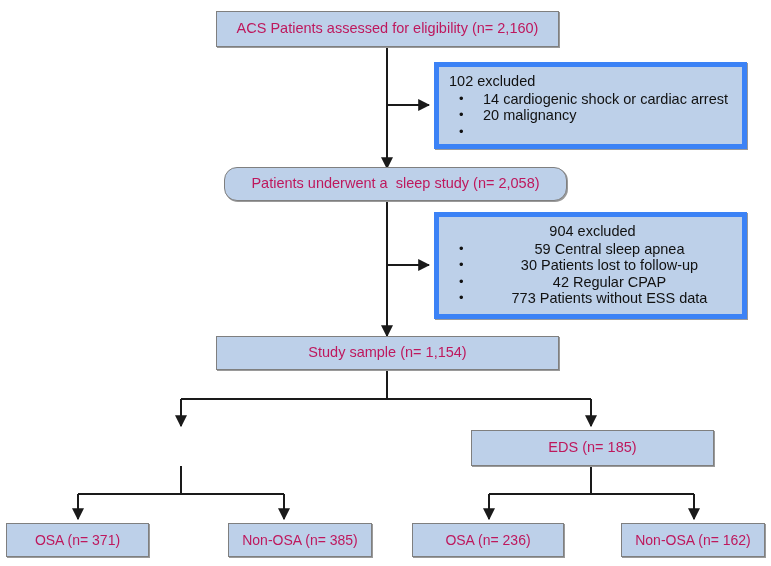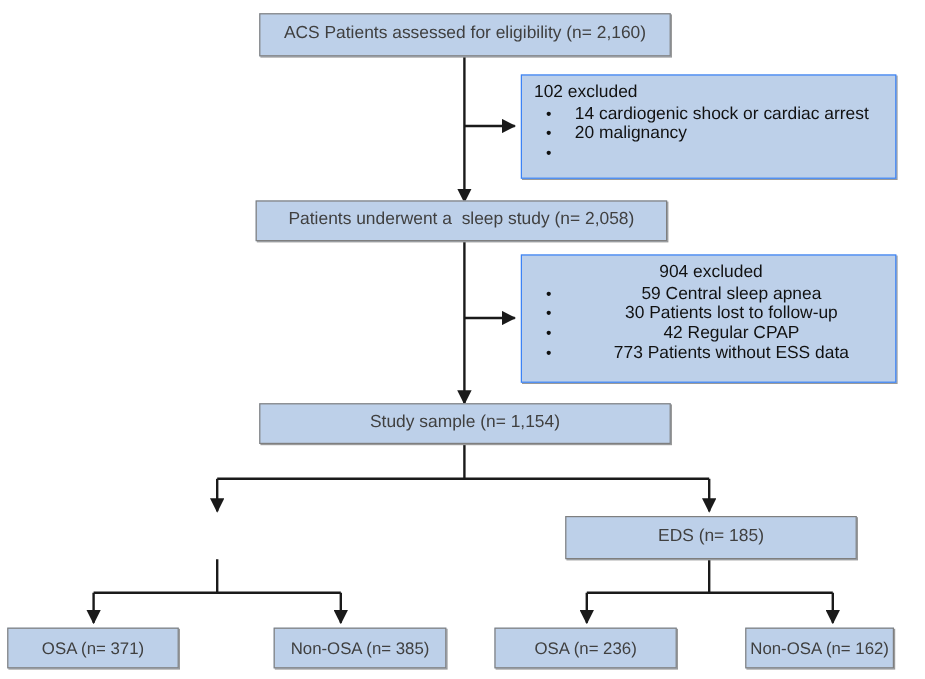--- a/index.html
+++ b/index.html
@@ -19,34 +19,34 @@
   }
   .node {
     position: absolute;
     box-sizing: border-box;
     background: #bdd0e9;
     border: 1px solid #7f7f7f;
     box-shadow: 1px 1px 0 0 #9a9a9a;
     display: flex;
     align-items: center;
     justify-content: center;
-    color: #404040;
+    color: #be185d;
     font-size: 14.5px;
     line-height: 1.2;
     text-align: center;
     white-space: pre;
   }
   .node.small {
     font-size: 14px;
   }
   .excl {
     position: absolute;
     box-sizing: border-box;
     background: #bdd0e9;
-    border: 1px solid #3b82f6;
+    border: 5px solid #3b82f6;
     box-shadow: 1px 1px 0 0 #9a9a9a;
     color: #111111;
     font-size: 14.5px;
     line-height: 1.0;
     padding: 7px 6px 6px 10px;
     text-align: left;
   }
   .excl-title {
     display: block;
     margin-bottom: 3px;
@@ -120,21 +120,21 @@
 
   <div class="excl" style="left:434px; top:62px; width:313px; height:87px;">
     <span class="excl-title">102 excluded</span>
     <ul class="excl-list">
       <li><span class="bullet">•</span><span>14 cardiogenic shock or cardiac arrest</span></li>
       <li><span class="bullet">•</span><span>20 malignancy</span></li>
       <li><span class="bullet">•</span></li>
     </ul>
   </div>
 
-  <div class="node" style="left:213px; top:167px; width:343px; height:34px;">Patients underwent a  sleep study (n= 2,058)</div>
+  <div class="node" style="left:224px; top:167px; width:343px; height:34px;border-radius:13px;">Patients underwent a  sleep study (n= 2,058)</div>
 
   <div class="excl" style="left:434px; top:212px; width:313px; height:107px;text-align:center;">
     <span class="excl-title">904 excluded</span>
     <ul class="excl-list">
       <li><span class="bullet">•</span><span>59 Central sleep apnea</span></li>
       <li><span class="bullet">•</span><span>30 Patients lost to follow-up</span></li>
       <li><span class="bullet">•</span><span>42 Regular CPAP</span></li>
       <li><span class="bullet">•</span><span>773 Patients without ESS data</span></li>
     </ul>
   </div>
@@ -143,15 +143,15 @@
 
 
   <div class="node" style="left:471px; top:430px; width:243px; height:36px;">EDS (n= 185)</div>
 
   <div class="node small" style="left:6px; top:523px; width:143px; height:34px;">OSA (n= 371)</div>
 
   <div class="node small" style="left:228px; top:523px; width:144px; height:34px;">Non-OSA (n= 385)</div>
 
   <div class="node small" style="left:412px; top:523px; width:152px; height:34px;">OSA (n= 236)</div>
 
-  <div class="node small" style="left:621px; top:523px; width:124px; height:34px;">Non-OSA (n= 162)</div>
+  <div class="node small" style="left:621px; top:523px; width:144px; height:34px;">Non-OSA (n= 162)</div>
 
 </div>
 
 </body></html>

